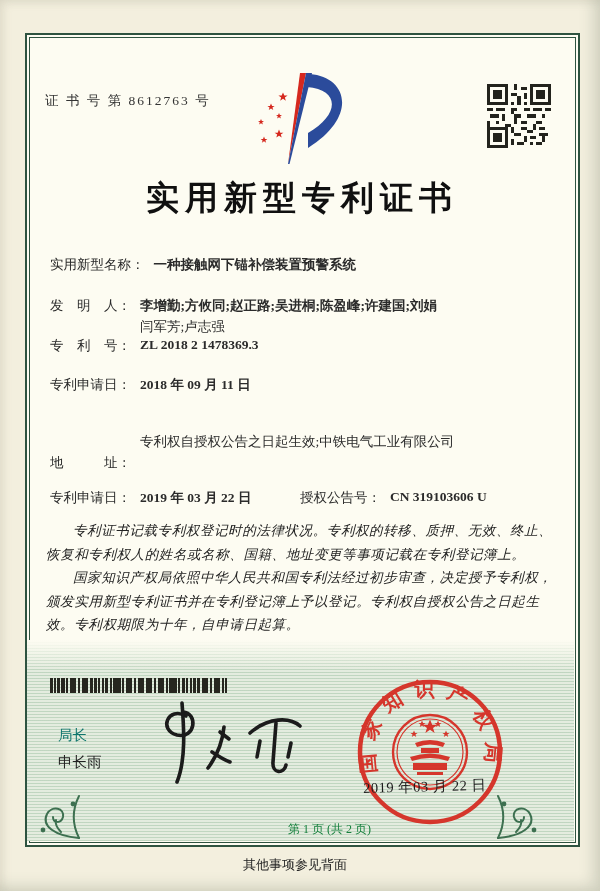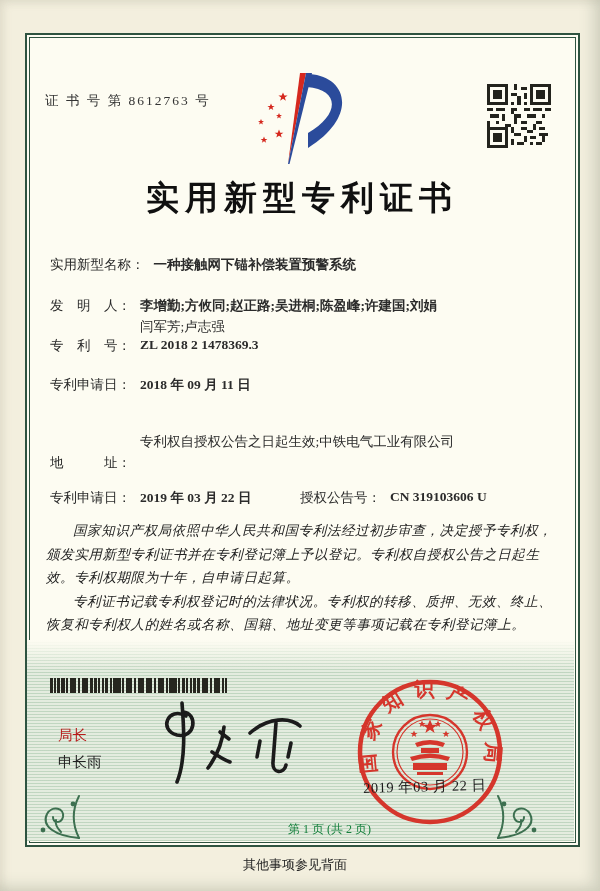--- a/index.html
+++ b/index.html
@@ -48,21 +48,21 @@
     position:absolute; left:0; top:0; width:100%; height:30px;
     background:linear-gradient(var(--inner-paper,#fdfcf2), rgba(253,252,242,0));
   }
   .barcode{
     position:absolute; left:50px; top:678px; width:177px; height:15px;
     background:
       repeating-linear-gradient(90deg,#26261f 0 2px, rgba(0,0,0,0) 2px 4px),
       repeating-linear-gradient(90deg,#26261f 0 1px, rgba(0,0,0,0) 1px 7px),
       repeating-linear-gradient(90deg,#26261f 0 3px, rgba(0,0,0,0) 3px 11px);
   }
-  .director-title{ position:absolute; left:58px; top:726px; font-size:14.5px; font-family:"Liberation Sans","DejaVu Sans",sans-serif; color:#b91c1c; }
+  .director-title{ position:absolute; left:58px; top:726px; font-size:14.5px; font-family:"Liberation Sans","DejaVu Sans",sans-serif; color:#0f766e; }
   .director-name{ position:absolute; left:58px; top:753px; font-size:14.5px; font-family:"Liberation Sans","DejaVu Sans",sans-serif; color:#222; }
   .signature{ position:absolute; left:150px; top:700px; width:170px; height:88px; }
   .seal{ position:absolute; left:355px; top:677px; width:150px; height:150px; opacity:.92; }
   .seal text{ font-size:20px; letter-spacing:11px; font-weight:700; fill:var(--seal-red,#d5281e); }
   .seal-date{
     position:absolute; left:363px; top:777px; width:150px; font-size:14.5px;
     letter-spacing:.5px; color:#1c1c1c; transform:rotate(-1.5deg);
   }
   .page-no{ position:absolute; left:171px; top:821px; width:200px; text-align:right; font-size:12px; color:#15803d; }
   .back-note{ position:absolute; left:195px; top:856px; width:200px; text-align:center; font-size:13px; color:#222; }
@@ -146,22 +146,22 @@
   <div class="row" style="top:489px">
     <span class="lbl">专利申请日：</span>
     <span class="val">2019 年 03 月 22 日</span>
     <span class="pair2">
       <span class="lbl">授权公告号：</span>
       <span class="val">CN 319103606 U</span>
     </span>
   </div>
 
   <div class="paras">
+    <p>专利证书记载专利权登记时的法律状况。专利权的转移、质押、无效、终止、恢复和专利权人的姓名或名称、国籍、地址变更等事项记载在专利登记簿上。</p>
     <p>国家知识产权局依照中华人民共和国专利法经过初步审查，决定授予专利权，颁发实用新型专利证书并在专利登记簿上予以登记。专利权自授权公告之日起生效。专利权期限为十年，自申请日起算。</p>
-    <p>专利证书记载专利权登记时的法律状况。专利权的转移、质押、无效、终止、恢复和专利权人的姓名或名称、国籍、地址变更等事项记载在专利登记簿上。</p>
   </div>
 
   <div class="band">
     <div class="band-fade"></div>
   </div>
 
   <div class="barcode"></div>
 
   <div class="director-title">局长</div>
   <div class="director-name">申长雨</div>

